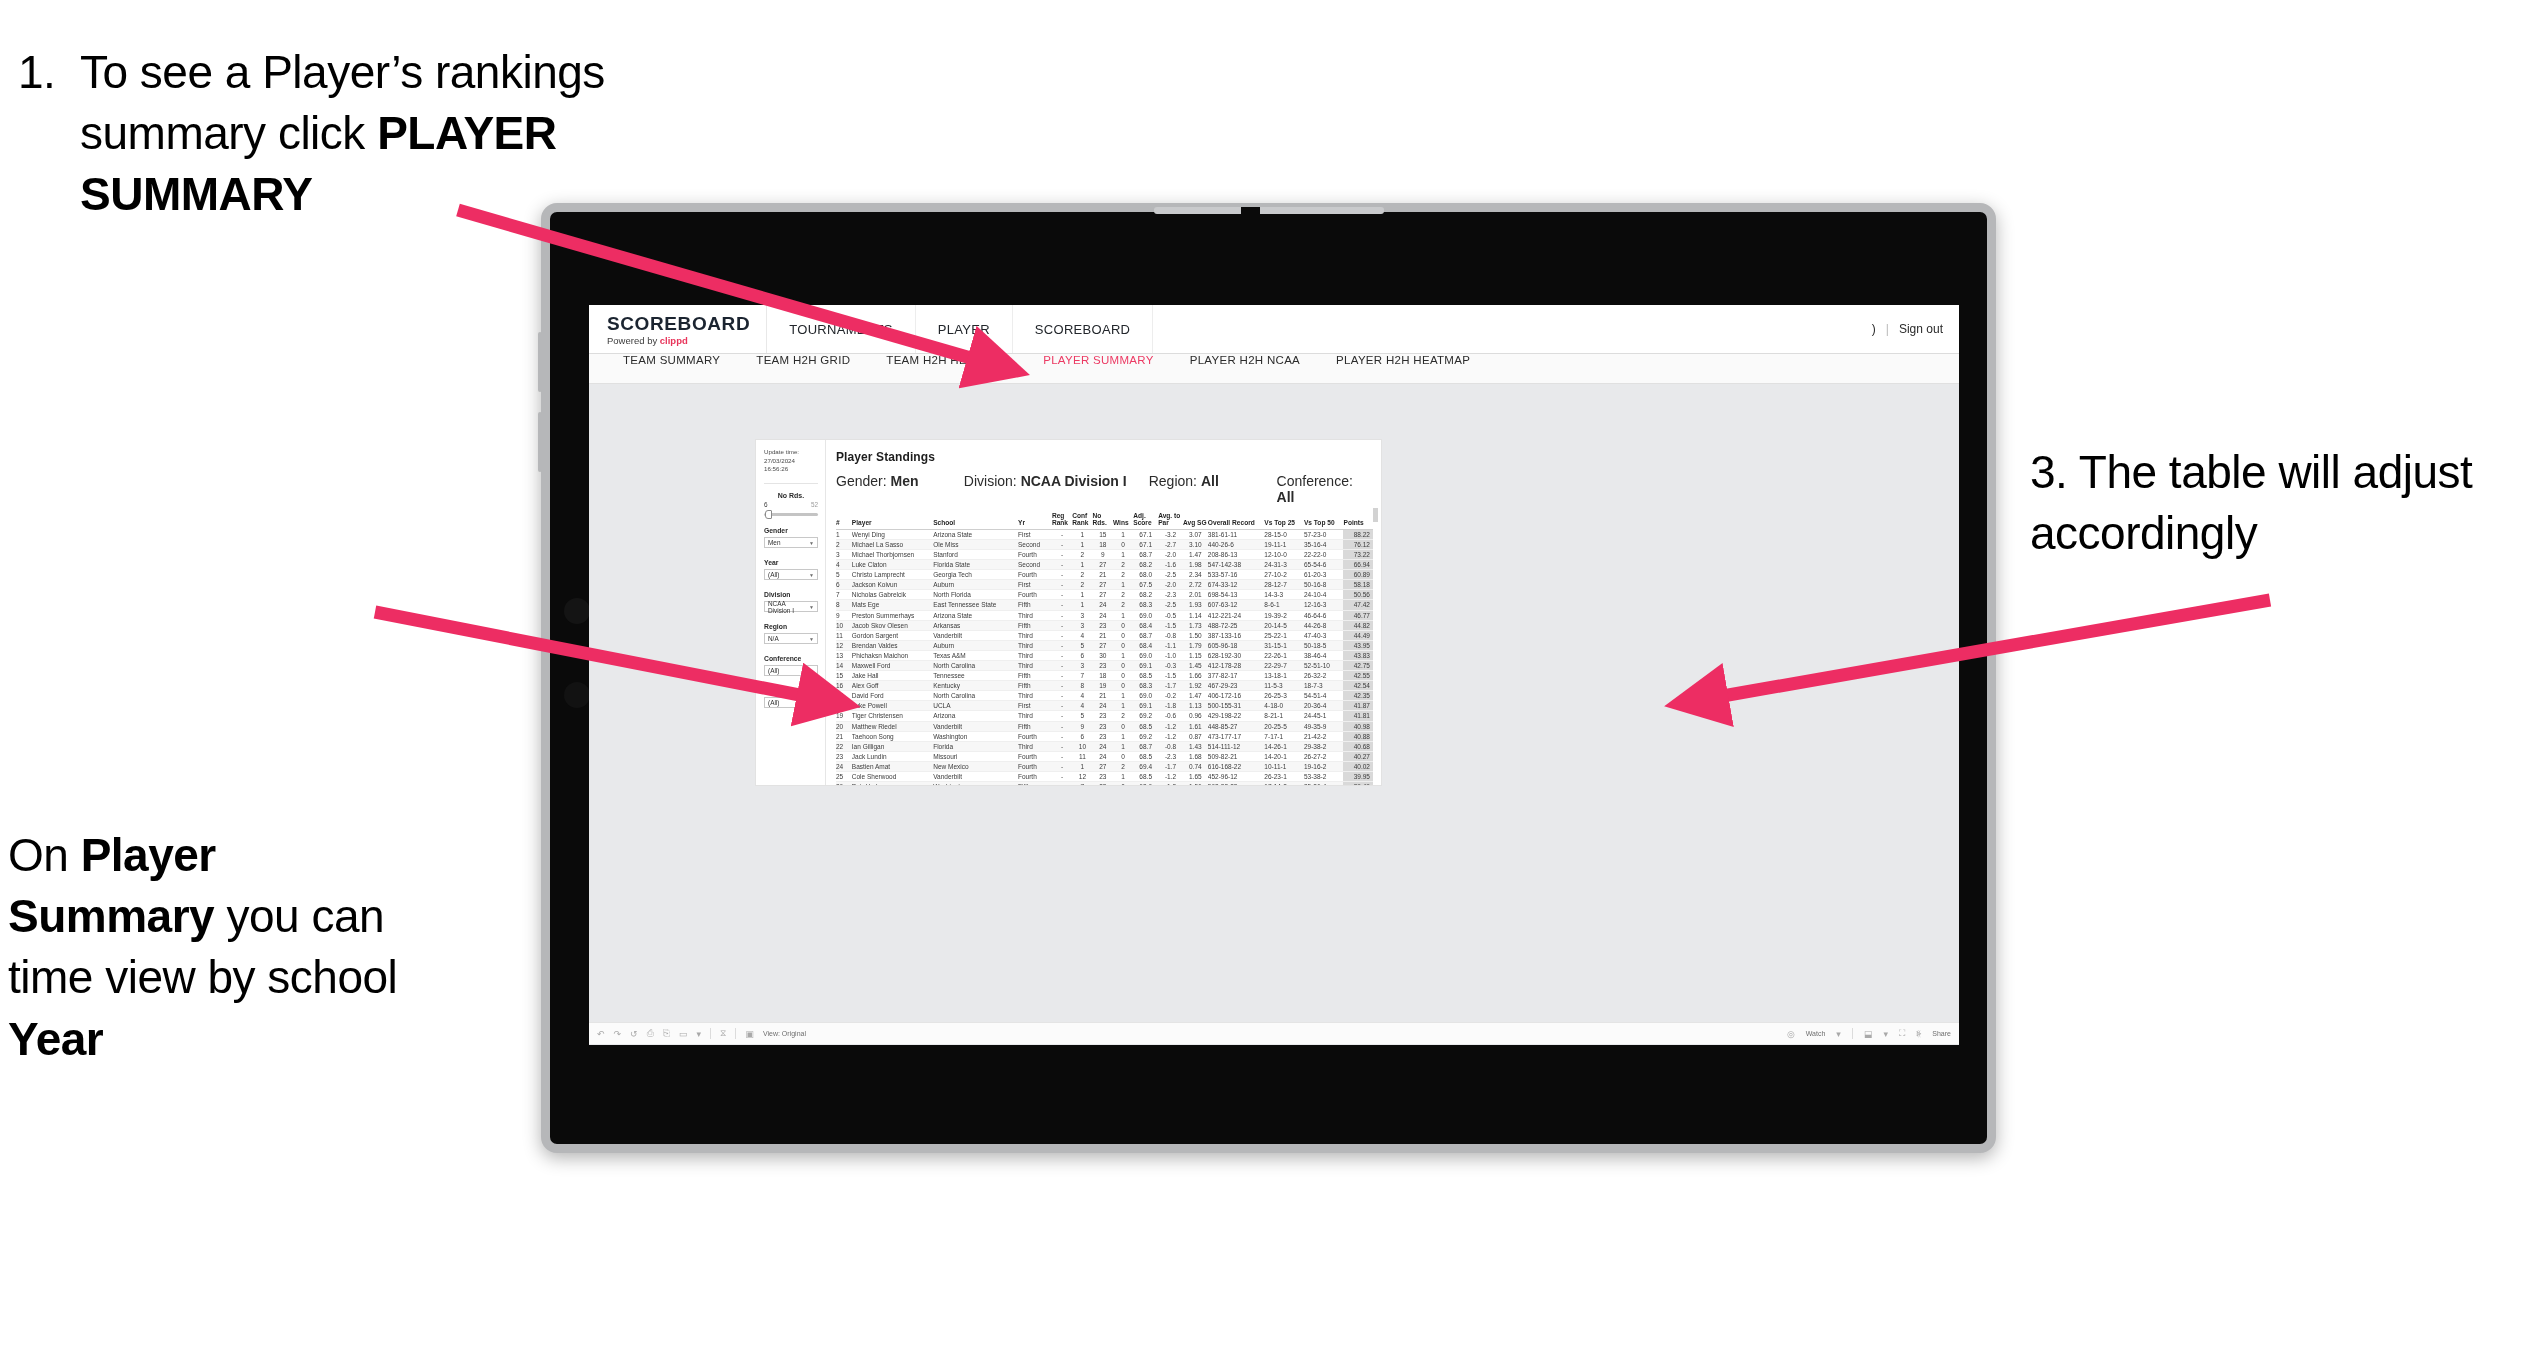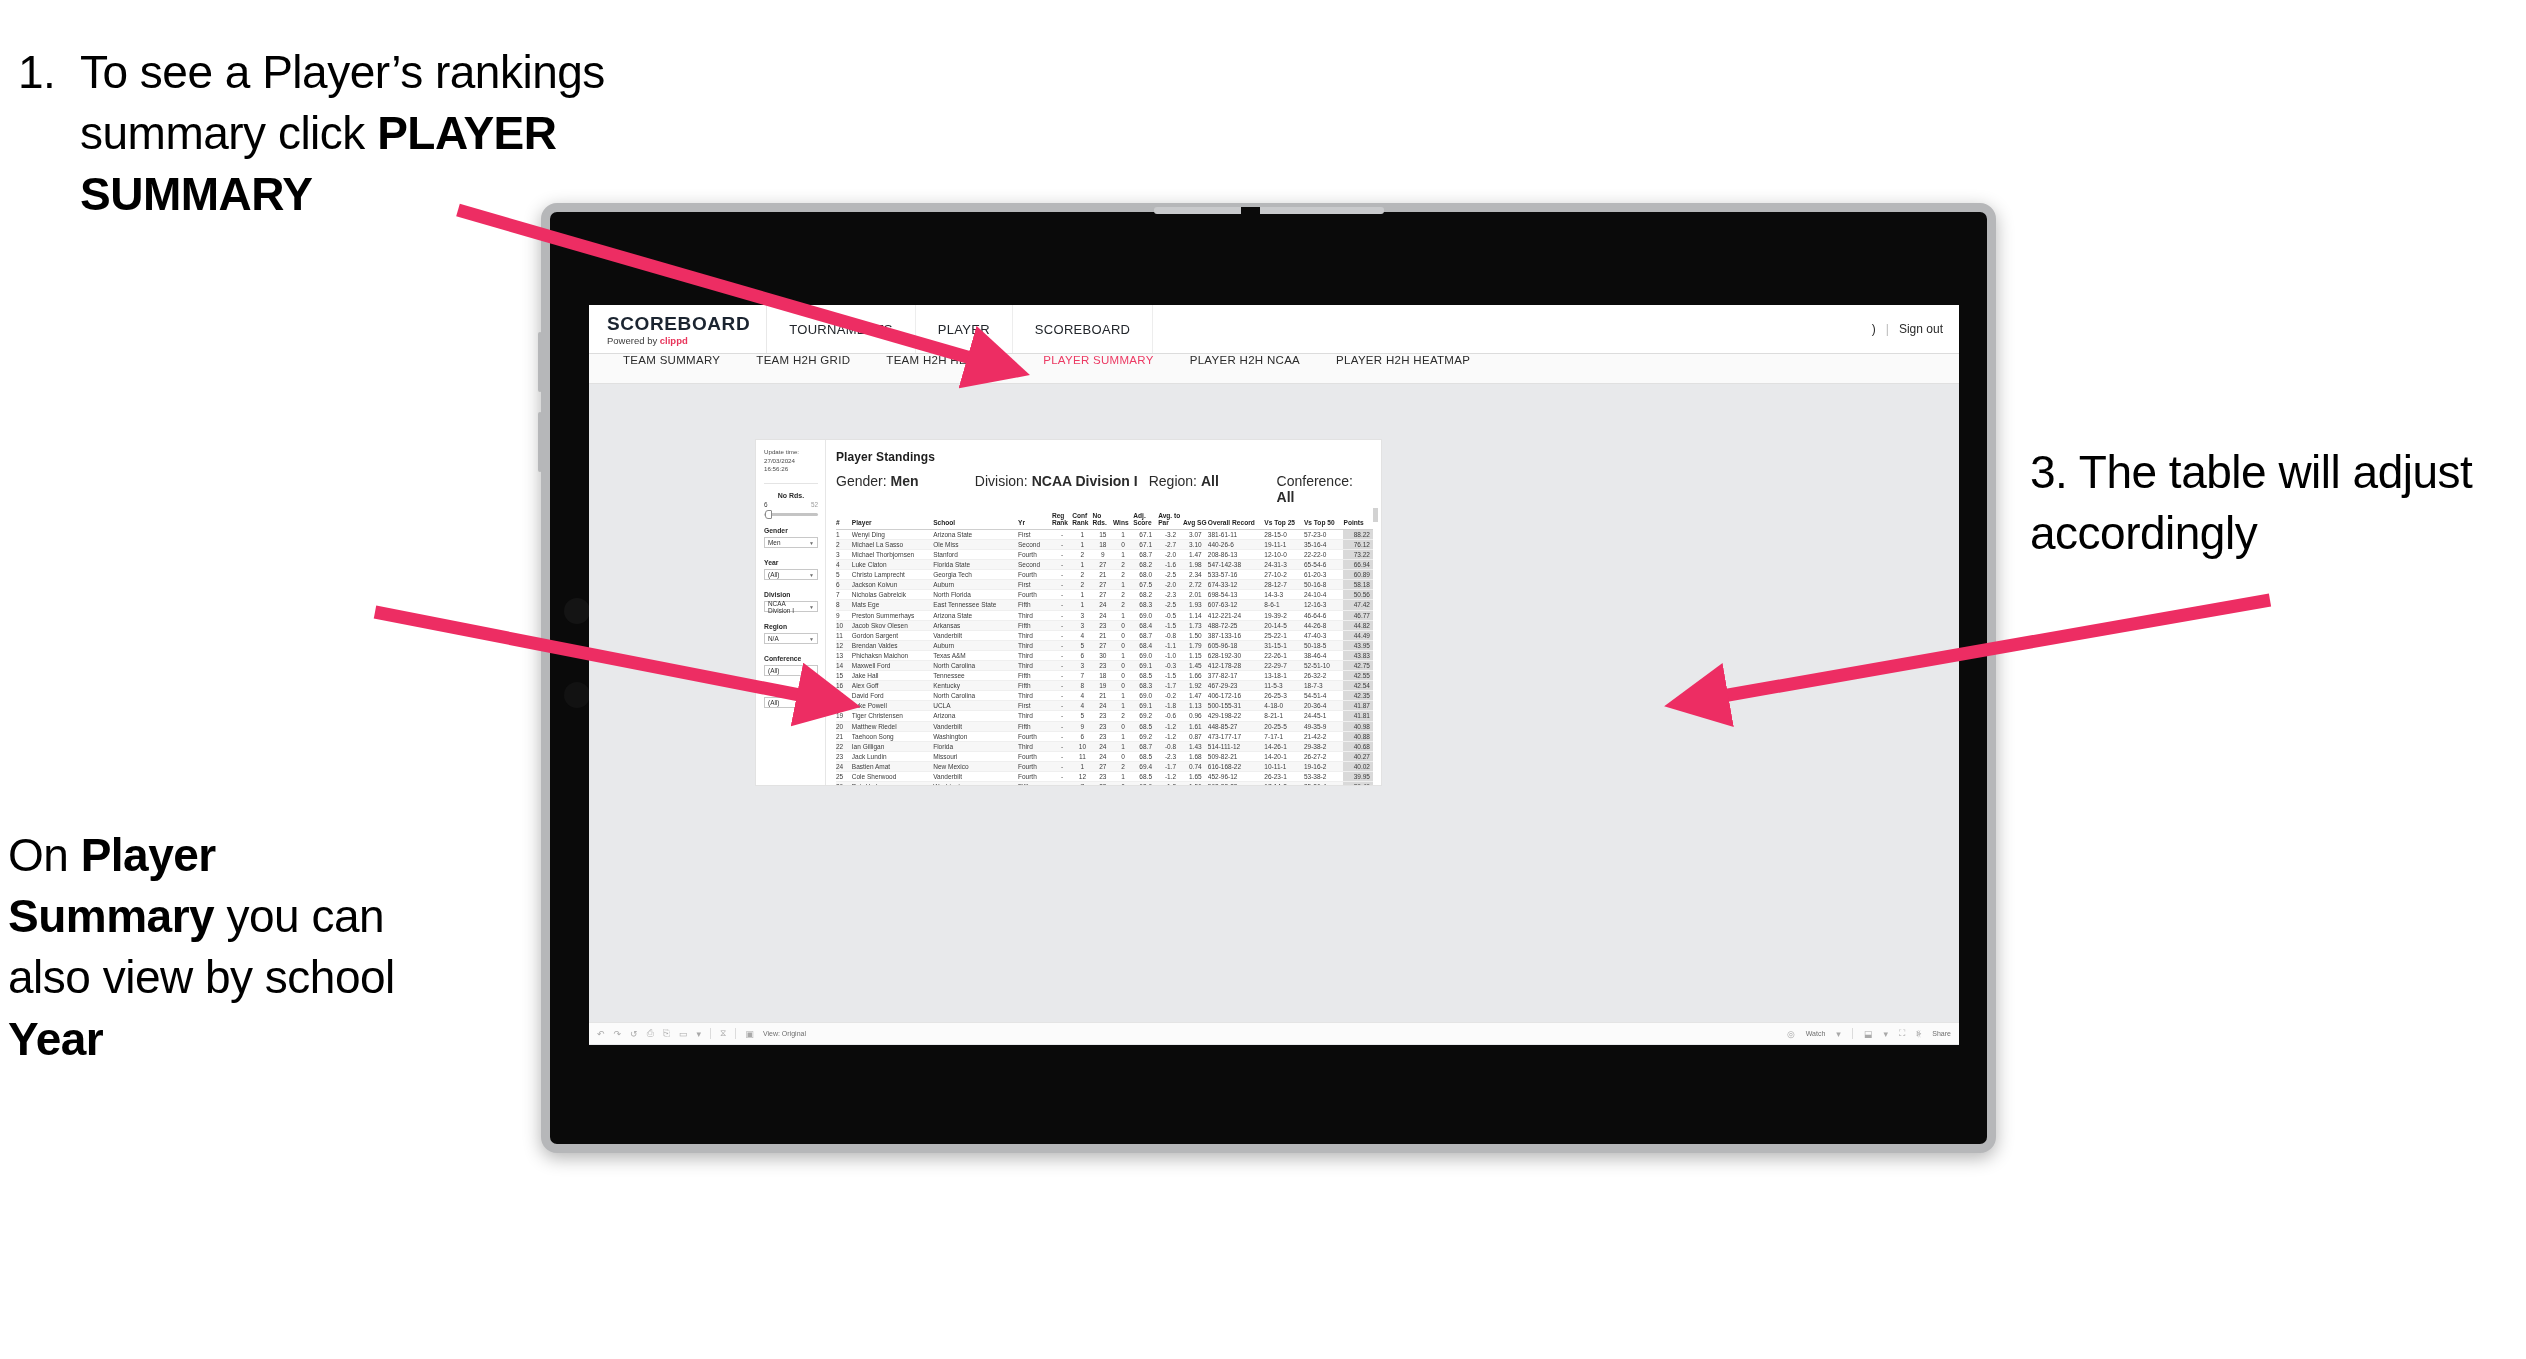--- a/index.html
+++ b/index.html
@@ -116,21 +116,21 @@
   .slider-nums .max { color: #9b9b9b; }
   .track { position: relative; height: 3px; background: #c4c4c4; border-radius: 2px; margin-top: 5px; }
   .knob { position: absolute; left: 1px; top: -3.2px; width: 7px; height: 9px;
     background: #fff; border: 1px solid #8a8a8a; border-radius: 3px 1px 1px 3px; }
 
   .panel { flex: 1; padding: 10px 8px 0 10px; position: relative; overflow: hidden; }
   .panel-title { font-size: 12px; font-weight: 700; color: #1d1d1d; letter-spacing: 0.1px; }
   .meta-row { display: flex; margin-top: 9px; font-size: 14px; color: #2b2b2b; }
   .meta-row .m { margin-right: 0; }
   .meta-row .m b { font-weight: 700; }
-  .m1 { width: 130px; } .m2 { width: 188px; text-align: center; } .m3 { width: 130px; }
+  .m1 { width: 130px; } .m2 { width: 188px; } .m3 { width: 130px; }
 
   table.stand { width: 100%; border-collapse: collapse; margin-top: 7px; table-layout: fixed; }
   table.stand thead th {
     font-size: 6.6px; font-weight: 700; color: #1f1f1f; text-align: left;
     vertical-align: bottom; padding: 0 0 2px 0; line-height: 1.12;
     border-bottom: 1px solid #cfcfcf;
   }
   table.stand tbody td {
     font-size: 6.5px; color: #3a3a3a; padding: 1.05px 0;
     border-bottom: 1px solid #efefef; white-space: nowrap; overflow: hidden;
@@ -163,21 +163,21 @@
 </head>
 <body>
 
 <div id="stage">
 
   <div class="anno anno-1">
     <span class="num">1.</span><span class="body"><span>To see a Player’s rankings summary click </span><b>PLAYER SUMMARY</b></span>
   </div>
 
   <div class="anno anno-2b">
-    <span>On </span><b>Player Summary</b><span> you can also view by school </span><b>Year</b>
+    <span>On </span><b>Player Summary</b><span> you can time view by school </span><b>Year</b>
   </div>
 
   <div class="anno anno-3">
     <span>3. The table will adjust accordingly</span>
   </div>
 
   <div id="tablet">
     <div class="top-speaker"></div>
     <div class="side-btn" style="top:120px;height:60px;"></div>
     <div class="side-btn" style="top:200px;height:60px;"></div>

